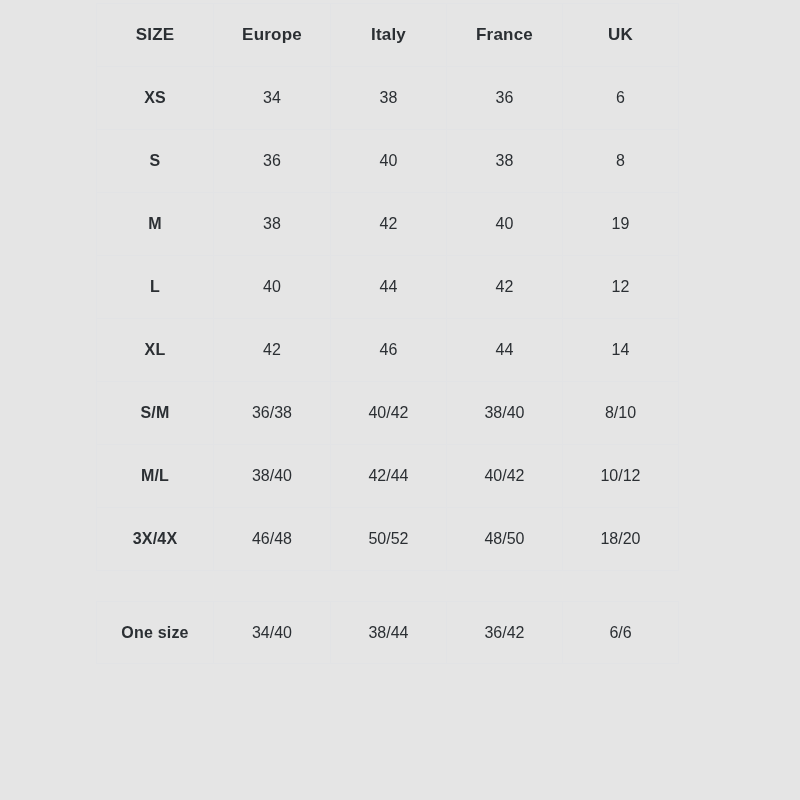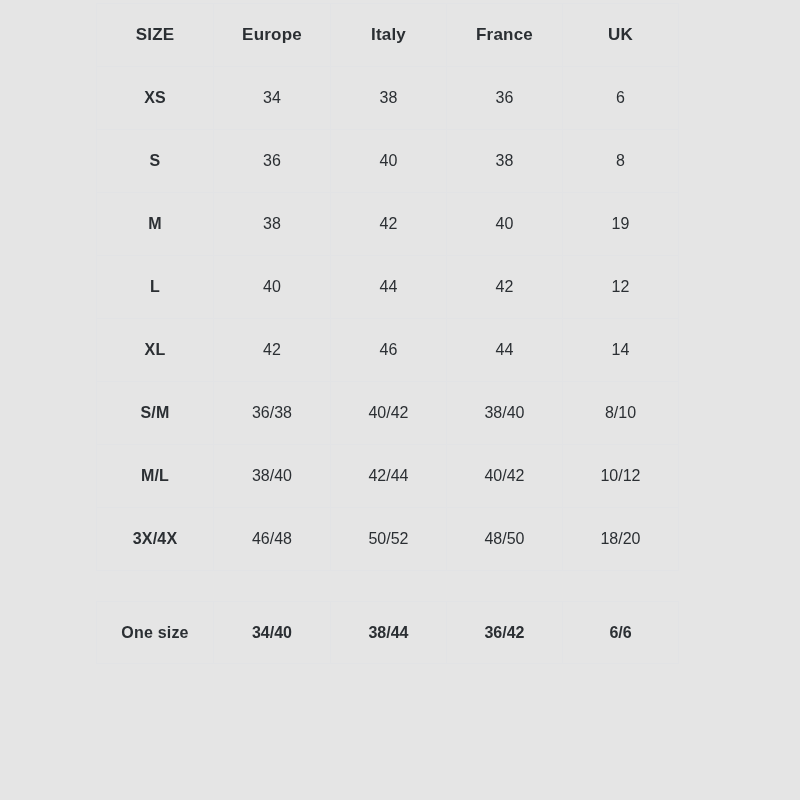--- a/index.html
+++ b/index.html
@@ -50,21 +50,21 @@
     font-size: 17px;
     letter-spacing: 0.2px;
   }
   table.size-chart tbody td.rowlabel {
     font-weight: 700;
     letter-spacing: 0.2px;
   }
   .second-wrap {
     margin-top: 30px;
   }
-  table.size-chart.second td { height: 62px; font-weight: bold; }
+  table.size-chart.second td { height: 62px; }
 </style>
 </head>
 <body>
 
 <div class="page">
 
   <div class="chart-wrap">
 
     <table class="size-chart main">
       <colgroup>

